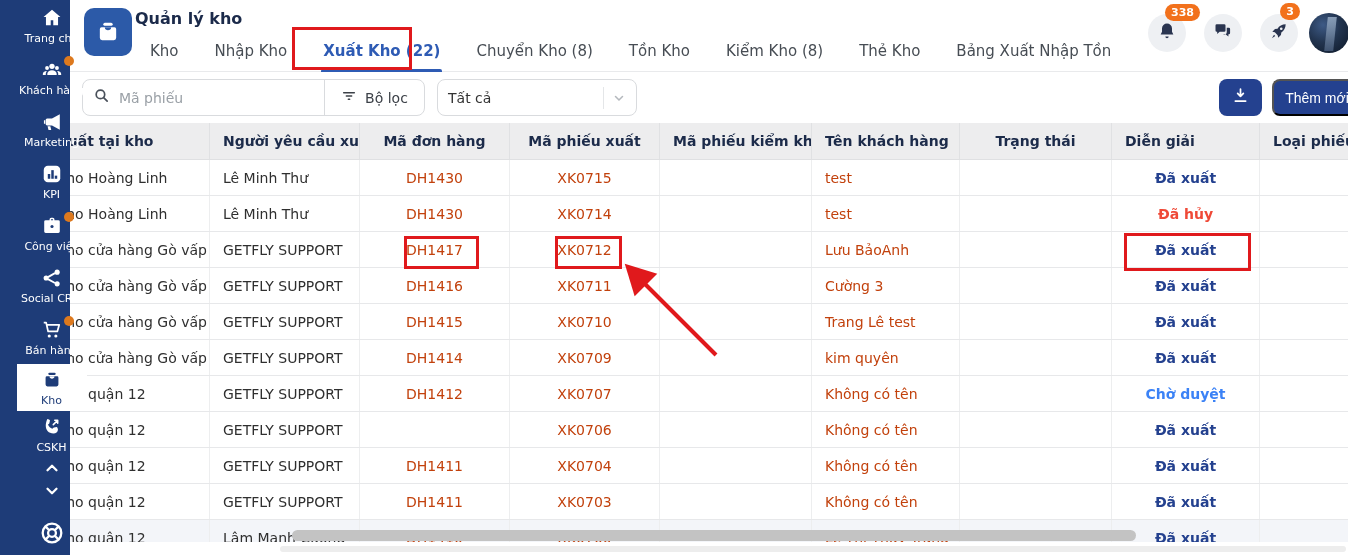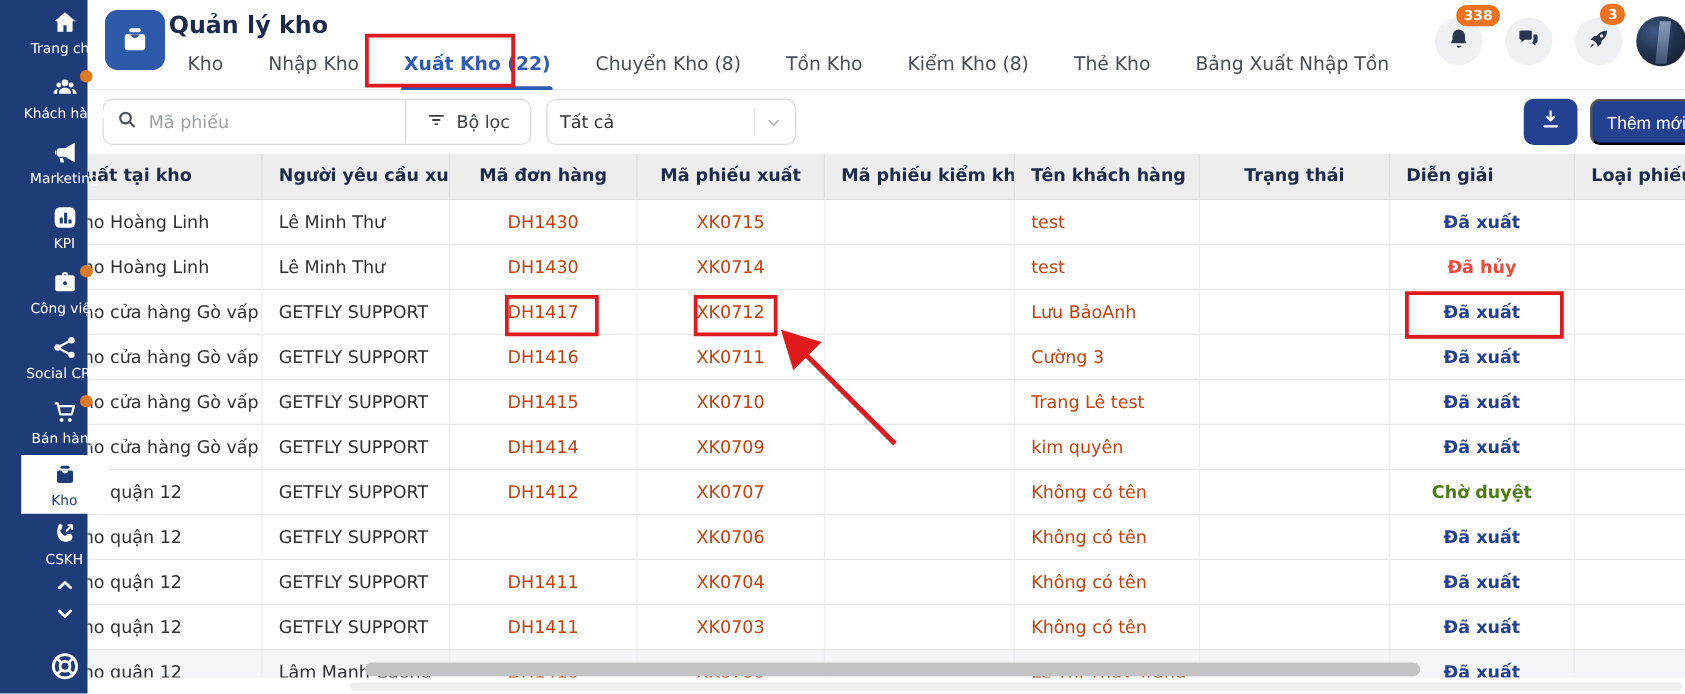--- a/index.html
+++ b/index.html
@@ -18,21 +18,21 @@
   .side-dot { position:absolute; top:4px; right:13px; width:10px; height:10px; border-radius:50%; background:#dd791e; }
   .side-chev { width:70px; height:23px; display:flex; align-items:center; justify-content:center; color:#fff; cursor:pointer; flex:0 0 auto; }
   .side-chev svg { width:18px; height:18px; }
   .side-buoy { margin-top:16px; color:#fff; flex:0 0 auto; }
   .side-buoy svg { width:26px; height:26px; }
 
   
   .topbar { position:absolute; left:70px; top:0; right:0; height:72px; background:#fff; border-bottom:1px solid #e9eaec; z-index:2; }
   .app-icon { position:absolute; left:14px; top:8px; width:48px; height:48px; border-radius:10px; background:#2c5aa8; display:flex; align-items:center; justify-content:center; color:#fff; }
   .app-icon svg { width:28px; height:28px; }
-  .page-title { position:absolute; left:65px; top:9px; font-size:19px; font-weight:bold; color:#1b2a4a; }
+  .page-title { position:absolute; left:65px; top:9px; font-size:16px; font-weight:bold; color:#1b2a4a; }
   .tabs { position:absolute; left:78px; top:40px; display:flex; gap:32px; height:32px; }
   .tab { position:relative; font-size:15px; color:#474d54; cursor:pointer; padding:2px 2px 10px 2px; white-space:nowrap; }
   .tab.active { color:#2e5bb4; font-weight:bold; }
   .tab .tab-underline { display:none; position:absolute; left:0; right:0; bottom:0; height:3px; background:#2e5bb4; border-radius:2px 2px 0 0; }
   .tab.active .tab-underline { display:block; }
   .top-actions { position:absolute; right:0; top:0; height:72px; }
   .circle-btn { position:absolute; top:14px; width:38px; height:38px; border-radius:50%; background:#eef0f3; display:flex; align-items:center; justify-content:center; color:#2a3550; cursor:pointer; }
   .circle-btn svg { width:20px; height:20px; }
   .badge { position:absolute; background:#f2711c; color:#fff; font-size:11px; font-weight:bold; border-radius:10px; padding:2px 6px; line-height:13px; z-index:3; }
   .avatar { position:absolute; top:13px; width:40px; height:40px; border-radius:50%; cursor:pointer;
@@ -512,21 +512,21 @@
         <div class="cell">
           <span></span>
         </div>
         <div class="cell">
           <span class="link">Không có tên</span>
         </div>
         <div class="cell">
           <span></span>
         </div>
         <div class="cell al-center">
-          <span class="status" style="color: #4d7c0f;">Chờ duyệt</span>
+          <span class="status" style="color: #3b82f6;">Chờ duyệt</span>
         </div>
         <div class="cell">
           <span></span>
         </div>
       </div>
       <div class="trow " style="grid-template-columns: 140px 150px 150px 150px 152px 148px 152px 148px 120px;">
         <div class="cell c-first">
           <span>Kho quận 12</span>
         </div>
         <div class="cell">

